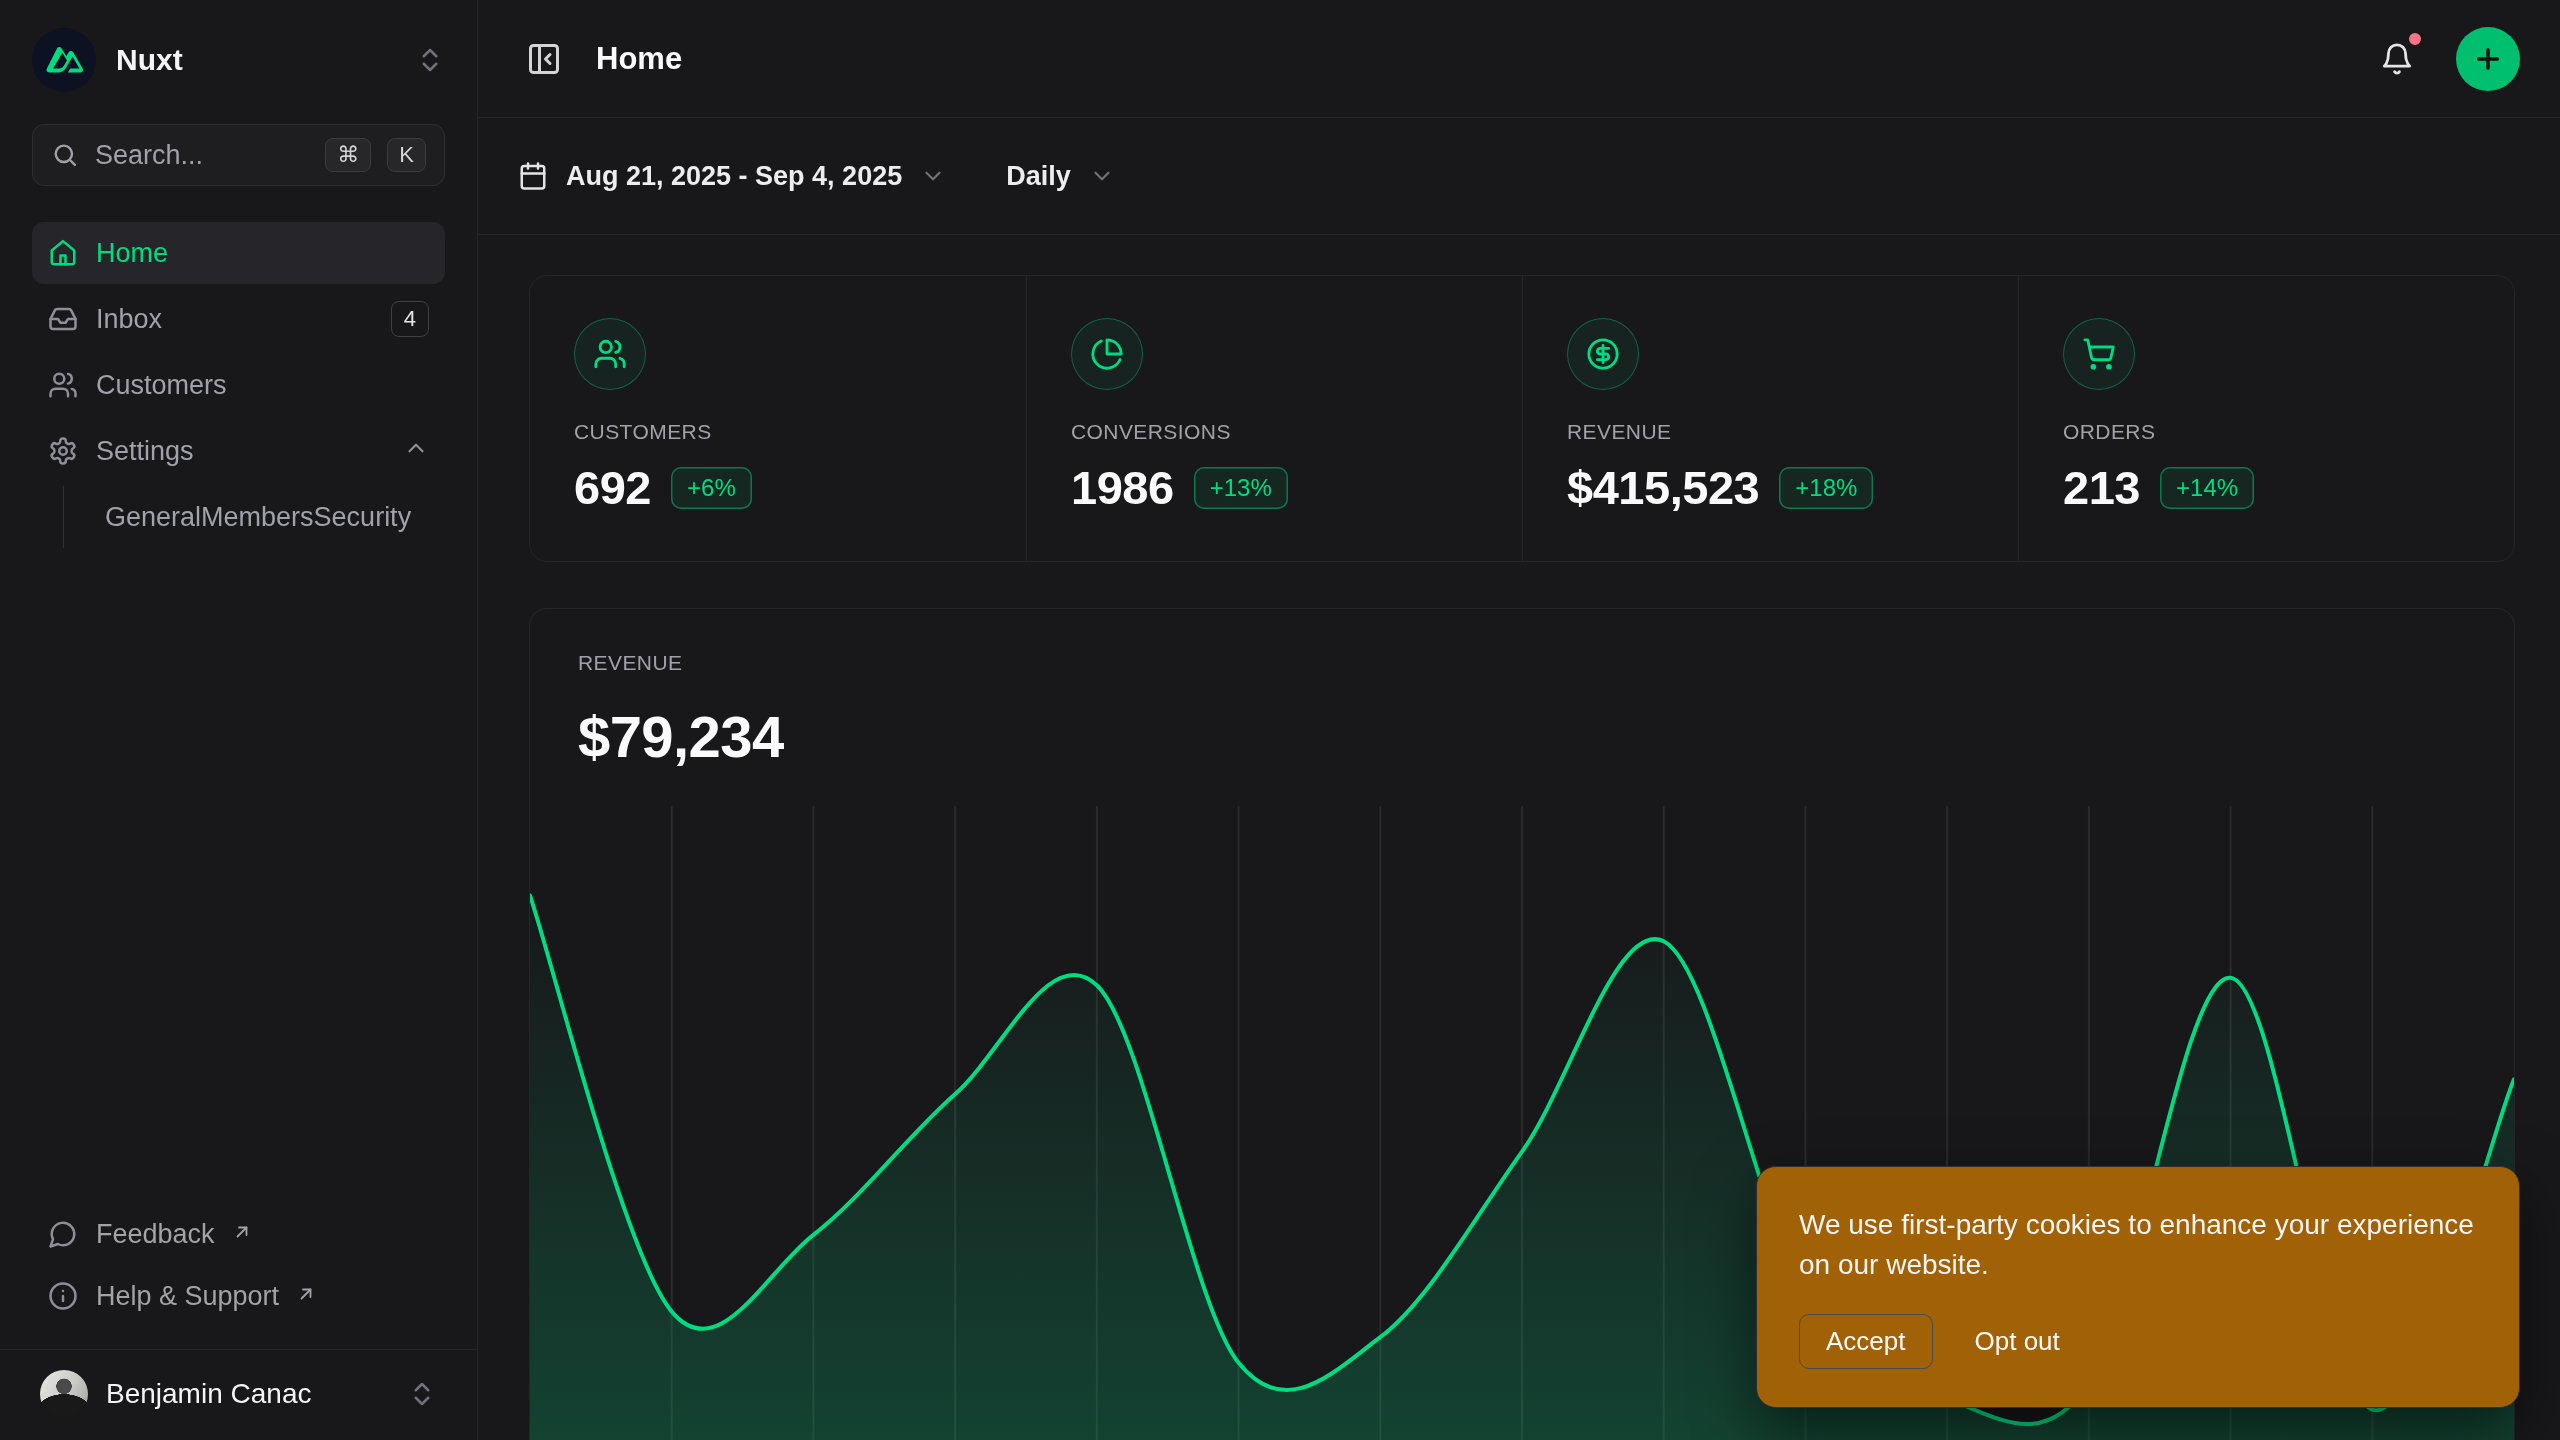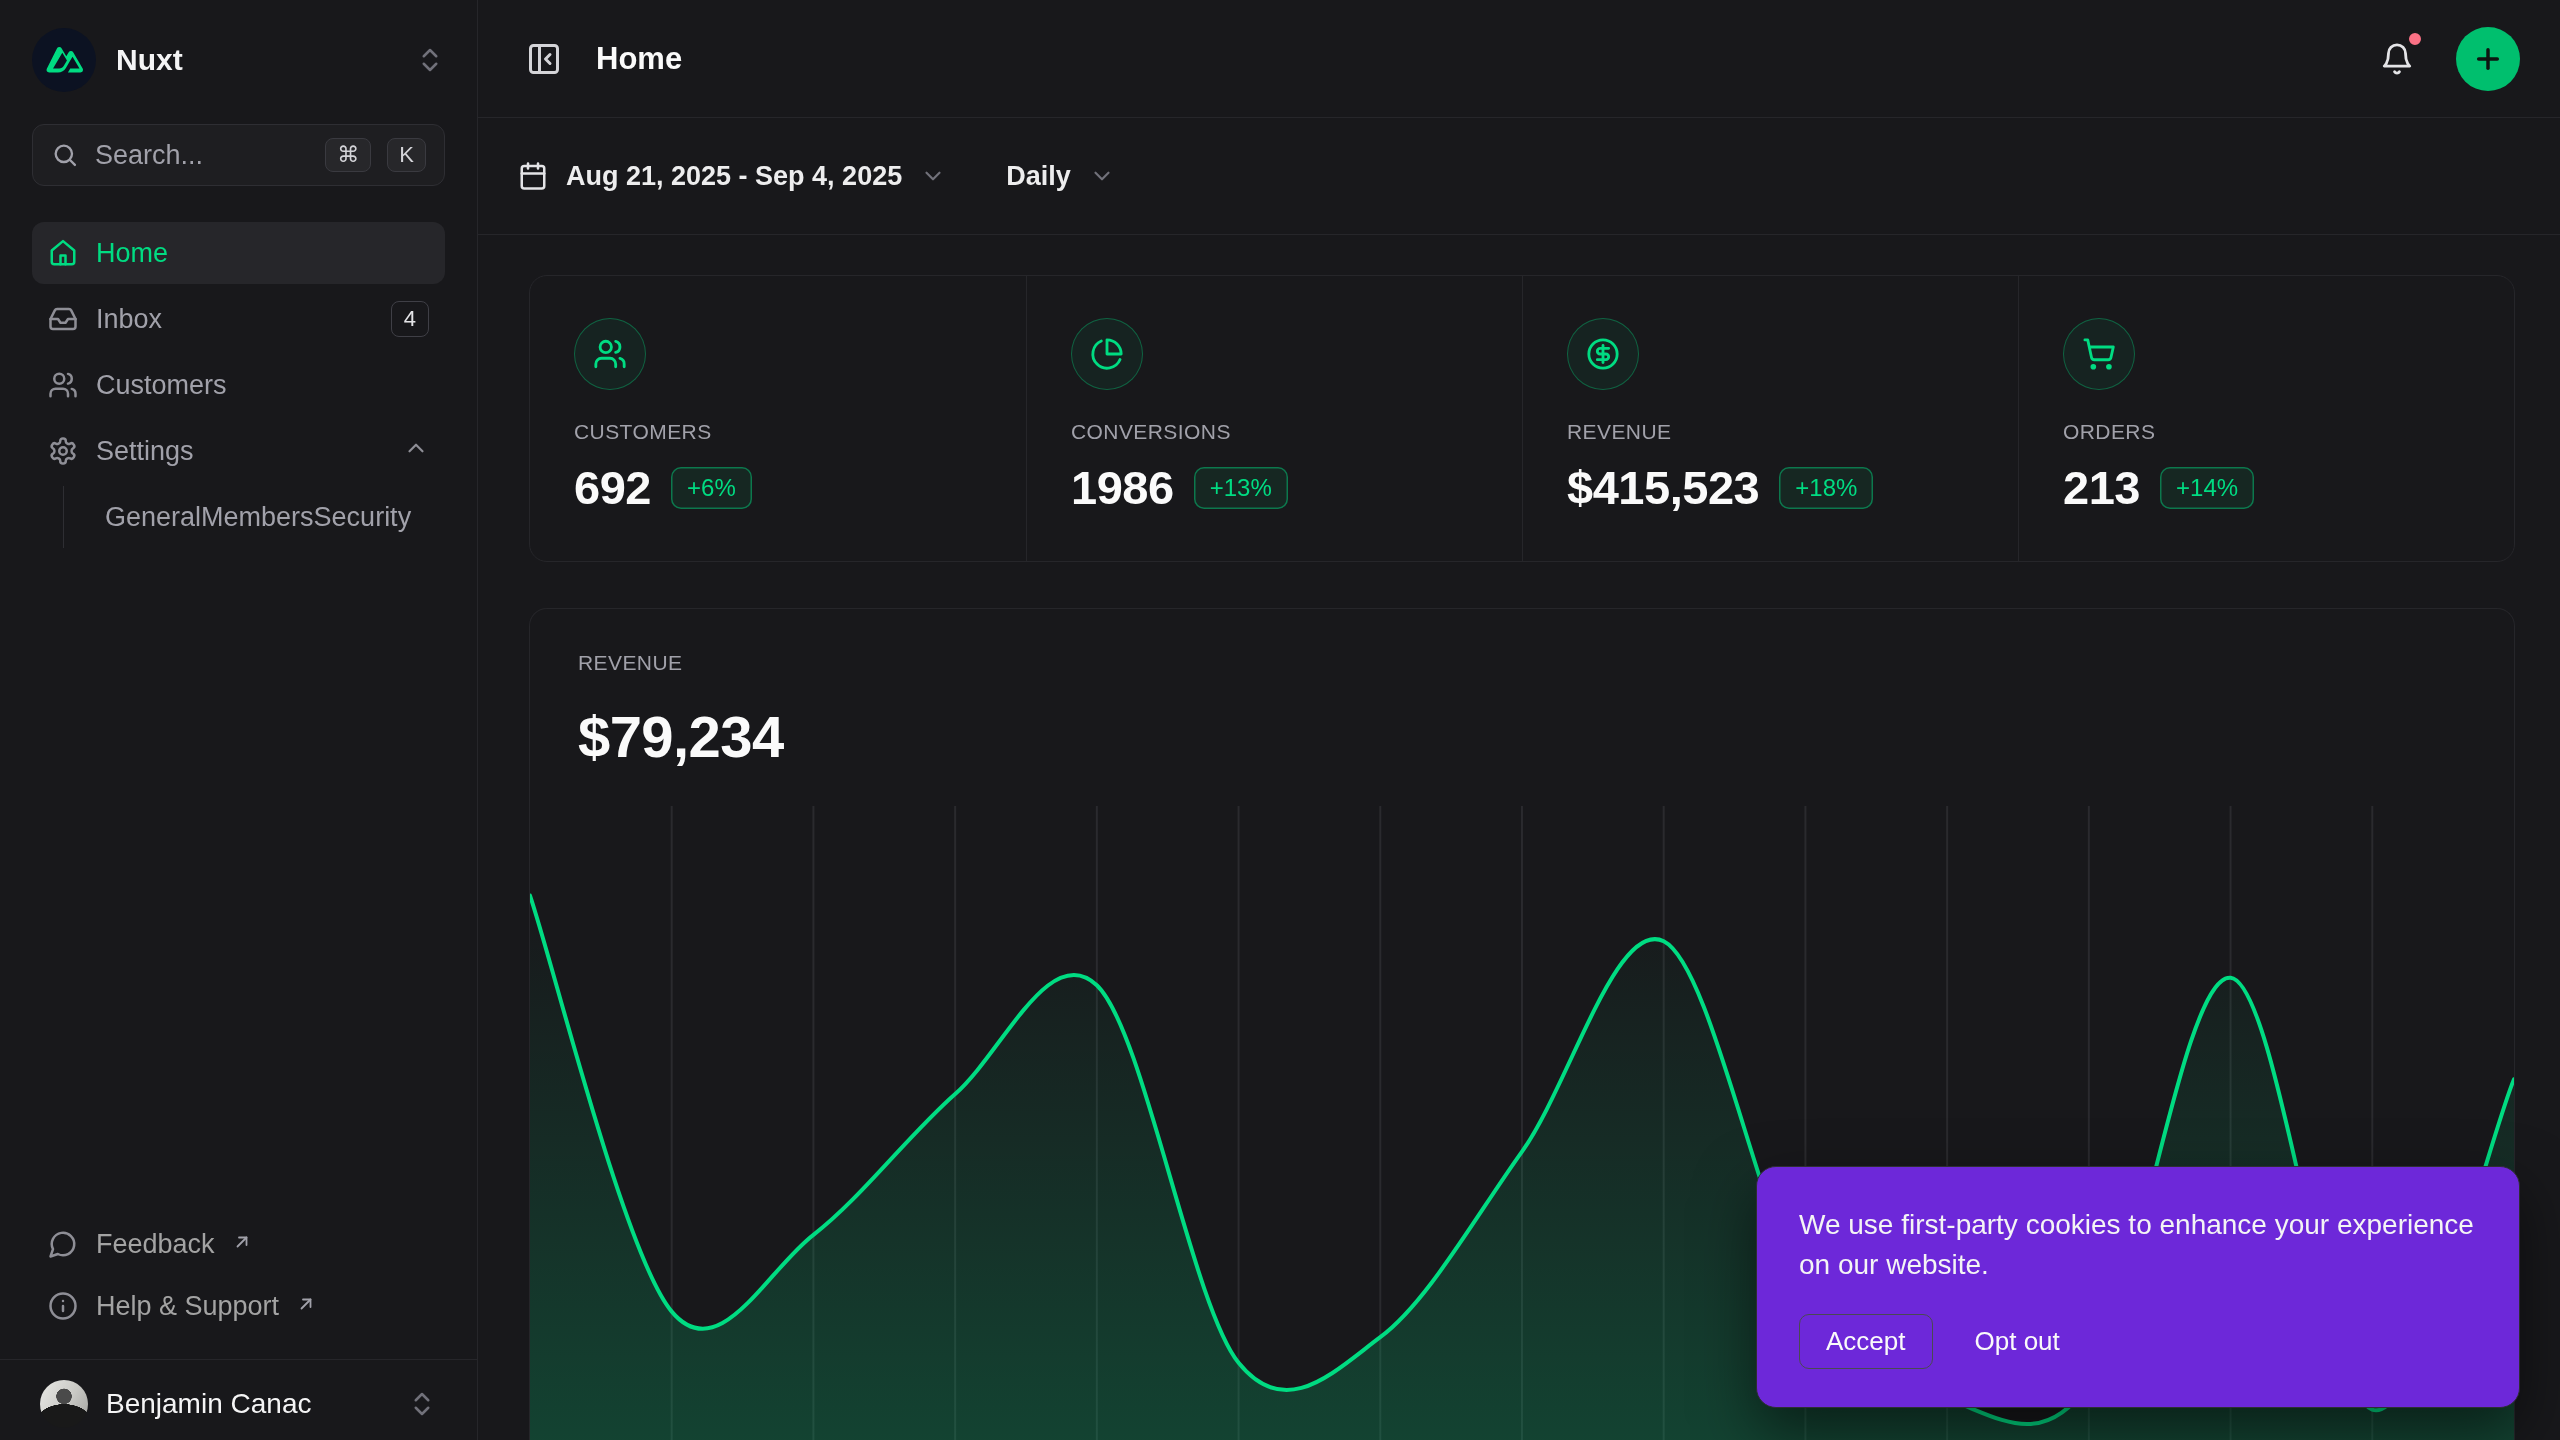--- a/index.html
+++ b/index.html
@@ -43,21 +43,21 @@
     cursor:pointer; border-radius:10px; }
 
   .sidebar-bottom { margin-top:auto; padding-bottom:18px; }
   .link-row { height:62px; display:flex; align-items:center; gap:18px; padding:0 16px;
     color:#a3a3a3; font-size:27px; cursor:pointer; border-radius:12px; }
   .link-row svg.main-ic { width:30px; height:30px; color:#8e8e96; }
   .ext { color:#a1a1aa; align-self:flex-start; margin-top:14px; }
   .ext svg { width:18px; height:18px; }
 
   .sb-divider { border-top:1px solid #26262a; margin:4px -32px 0; }
-  .user-row { display:flex; align-items:center; gap:18px; padding:20px 8px 12px; cursor:pointer; }
+  .user-row { display:flex; align-items:center; gap:18px; padding:20px 8px 22px; cursor:pointer; }
   .avatar { width:48px; height:48px; border-radius:50%; flex:none; overflow:hidden;
     background:
       radial-gradient(circle at 50% 34%, #4a4a4a 0 19%, rgba(0,0,0,0) 20%),
       radial-gradient(ellipse 60% 42% at 50% 92%, #191919 0 99%, rgba(0,0,0,0) 100%),
       linear-gradient(120deg,#e9e9e6 0%,#c9c9c5 55%,#9f9f9c 100%); }
   .user-name { font-size:28px; font-weight:500; color:#f4f4f5; }
 
   
   main { flex:1; display:flex; flex-direction:column; min-width:0; }
   .topbar { height:118px; border-bottom:1px solid #26262a; display:flex; align-items:center;
@@ -101,21 +101,21 @@
     border-radius:18px 18px 0 0; height:900px; display:flex; flex-direction:column; background:#18181b; }
   .revenue-head { padding:42px 48px 0; }
   .revenue-label { font-size:21px; font-weight:500; color:#a1a1aa; letter-spacing:.02em; }
   .revenue-value { margin-top:28px; font-size:58px; font-weight:700; color:#fafafa; letter-spacing:-0.01em; }
   .chart-wrap { margin-top:36px; height:640px; }
   .chart-wrap svg { display:block; width:100%; height:100%; }
   .grid-lines line { stroke:#2a2a2e; stroke-width:2; }
   .chart-line { fill:none; stroke:#00DC82; stroke-width:4; stroke-linecap:round; stroke-linejoin:round; }
 
   
-  .cookie { position:fixed; right:40px; bottom:32px; width:764px; background:#6d28d9;
+  .cookie { position:fixed; right:40px; bottom:32px; width:764px; background:#a16207;
     border:1px solid #2e2e33; border-radius:20px; padding:38px 42px;
     box-shadow:0 24px 60px rgba(0,0,0,.5); }
   .cookie-msg { font-size:28px; color:#f4f4f5; line-height:1.45; }
   .cookie-actions { margin-top:28px; display:flex; align-items:center; gap:42px; }
   .accept-btn { font-family:inherit; font-size:26px; font-weight:500; color:#fafafa; background:transparent;
     border:1.5px solid #4a4a52; border-radius:10px; padding:11px 26px; cursor:pointer; }
   .optout-btn { font-family:inherit; font-size:26px; font-weight:500; color:#fafafa; background:none;
     border:none; cursor:pointer; padding:11px 0; }
 </style>
 </head>

